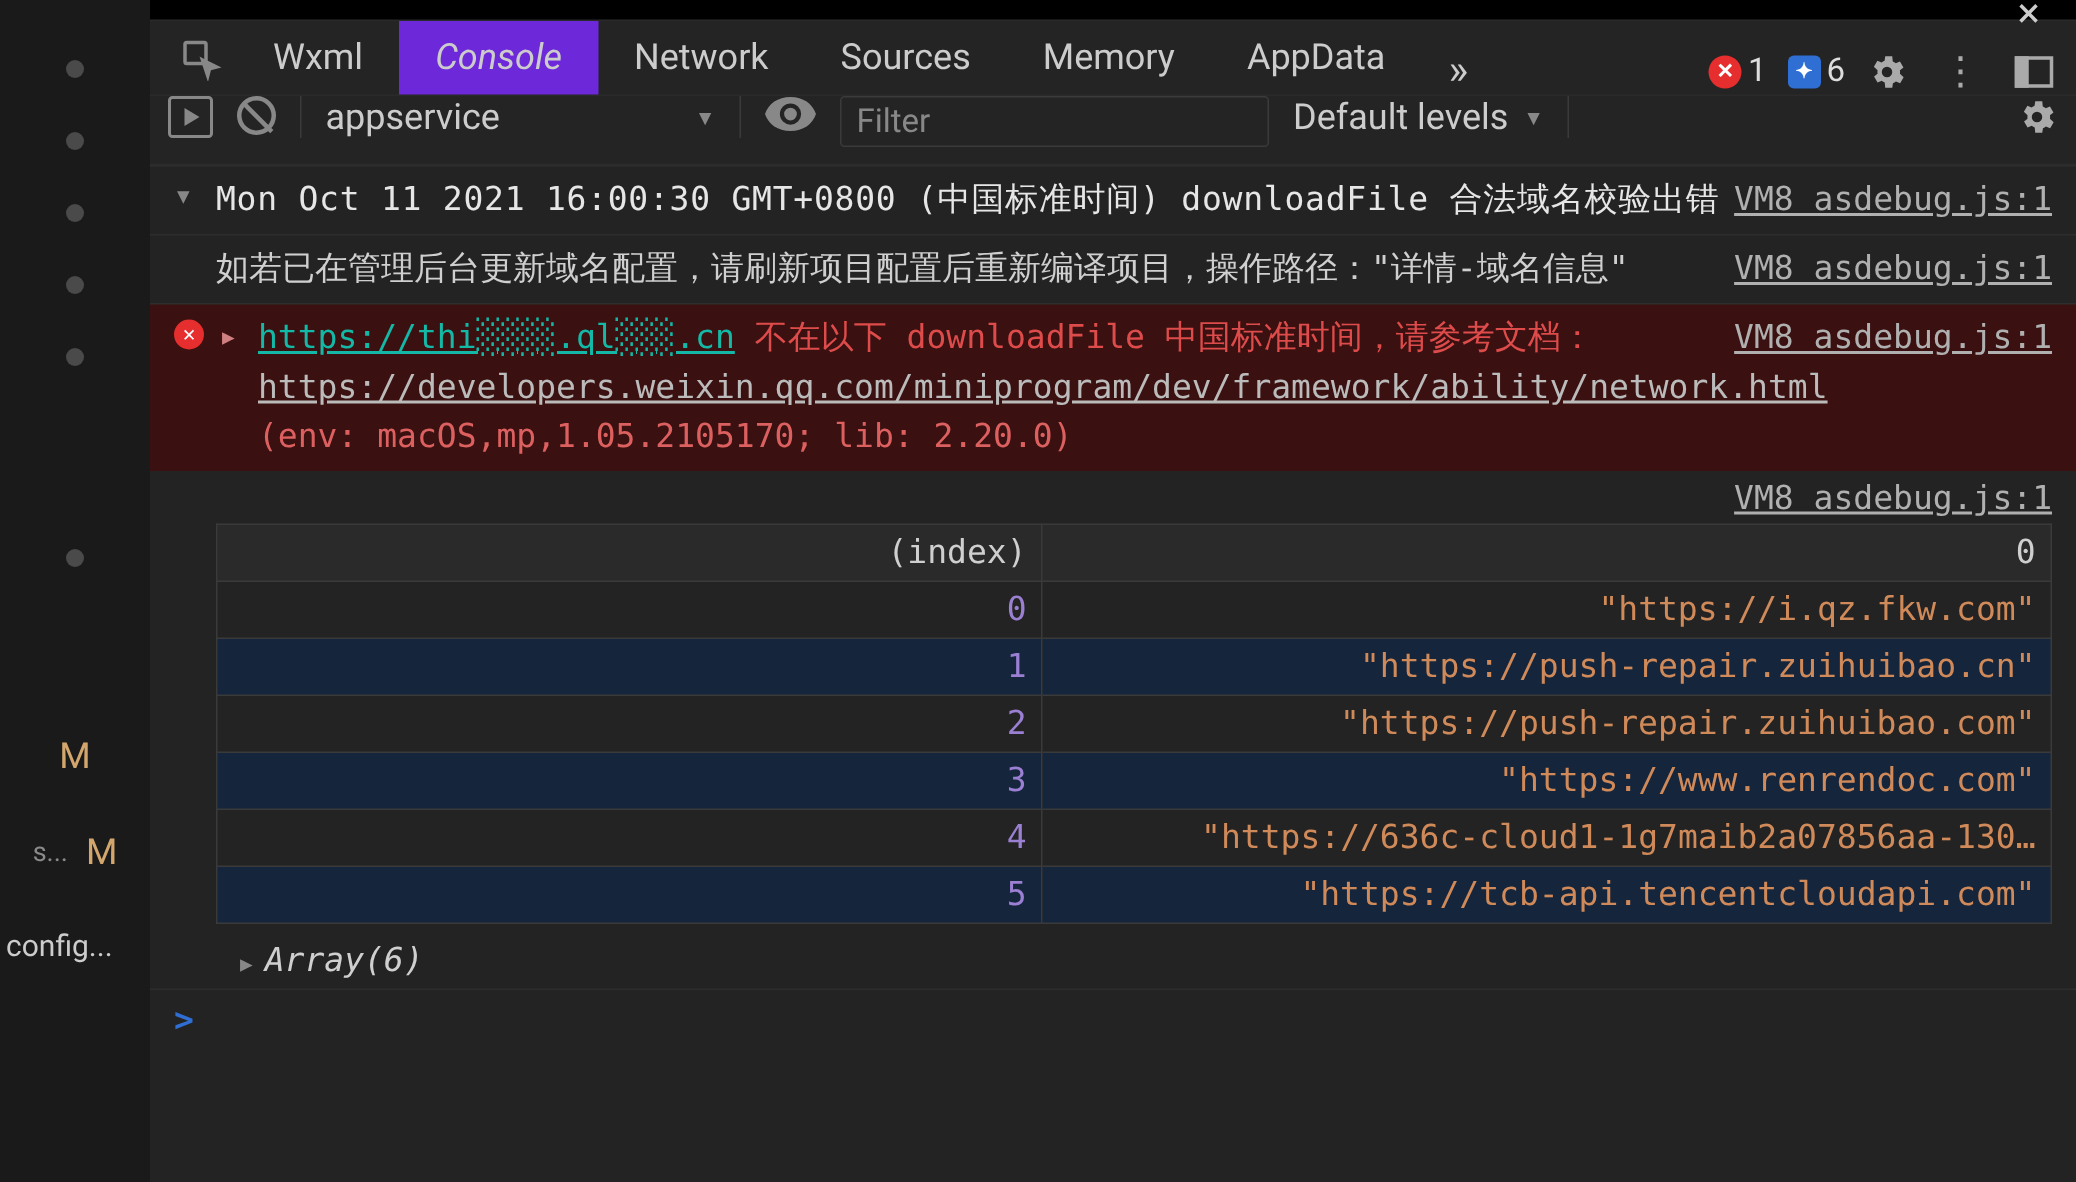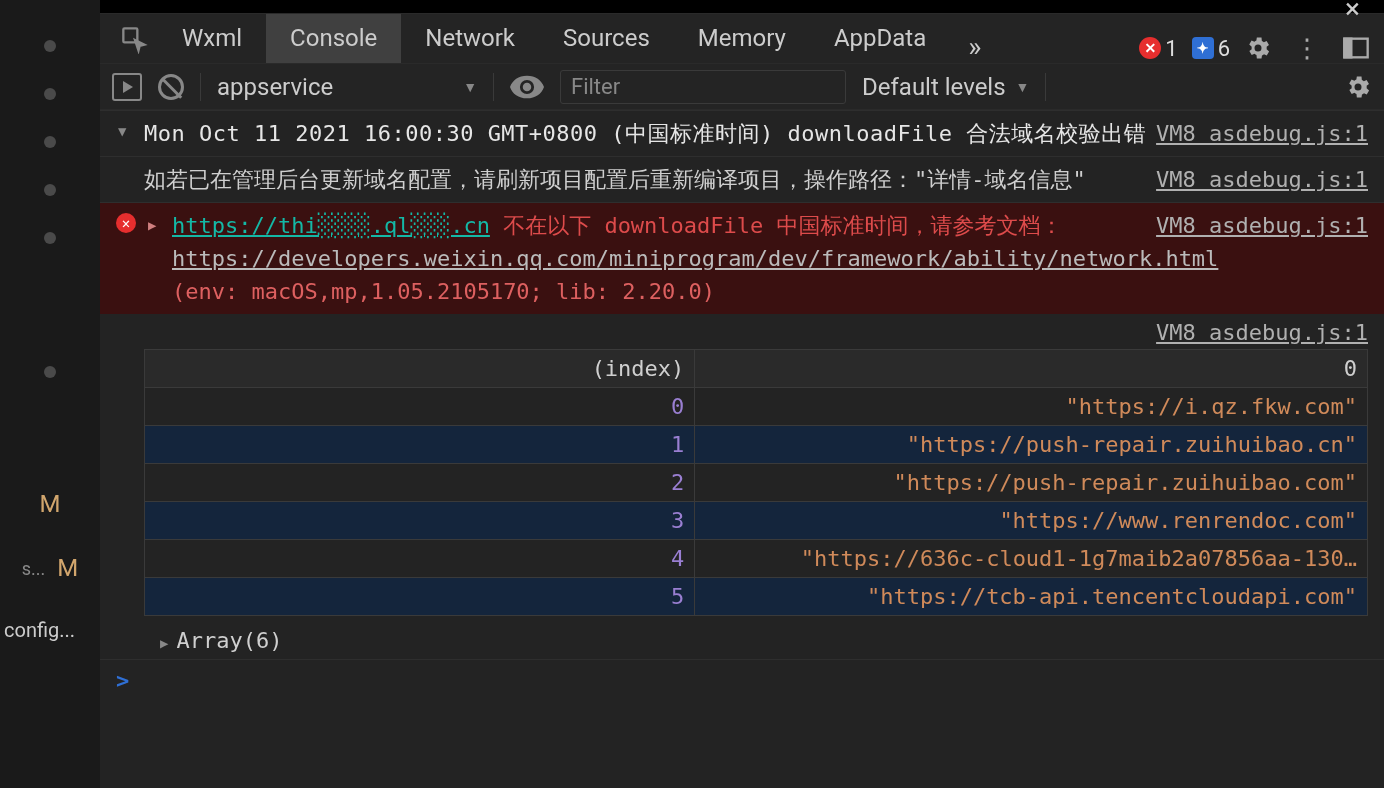--- a/index.html
+++ b/index.html
@@ -10,33 +10,33 @@
     .left-gutter .m { color:#d2a66d; font-size:24px; font-weight:400; }
     .left-gutter .sm { color:#8a8a8a; font-size:18px; display:flex; gap:12px; align-items:center; }
     .left-gutter .cf { color:#cccccc; font-size:20px; align-self:flex-start; padding-left:4px; }
     .main { flex:1; display:flex; flex-direction:column; background:#222; }
     .tabbar-top { height:14px; background:#000; border-bottom:1px solid #2a2a2a; position:relative; }
     .tabbar-top .close-x { position:absolute; right:24px; top:-8px; color:#ccc; font-size:28px; }
     .tabsrow { display:flex; align-items:flex-end; background:#242424; height:50px; border-bottom:1px solid #2a2a2a; }
     .inspect { width:46px; height:46px; margin-left:12px; display:flex; align-items:center; justify-content:center; color:#888; }
     .inspect svg { width:28px; height:28px; }
     .tab { padding:0 24px; height:50px; display:flex; align-items:center; font-size:24px; color:#ccc; cursor:pointer; }
-    .tab.active { background:#404040; }
+    .tab.active { background:#6d28d9;font-style:italic; }
     .more { font-size:28px; color:#ccc; padding:0 18px; }
     .badges { margin-left:auto; display:flex; align-items:center; gap:14px; padding-right:14px; }
     .badge { display:flex; align-items:center; gap:4px; font-size:22px; color:#ddd; }
     .badge .circ { width:22px; height:22px; border-radius:50%; display:flex; align-items:center; justify-content:center; font-size:14px; color:#fff; font-weight:700; }
     .circ.err { background:#e62e2e; }
     .circ.info { background:#2f6fd4; border-radius:4px; }
     .gear { width:28px; height:28px; color:#aaa; }
     .gear svg { width:100%; height:100%; }
     .kebab { color:#aaa; font-size:26px; padding:0 8px; }
     .dock { width:28px; height:28px; display:flex; align-items:center; justify-content:center; }
     .dock svg { width:100%; height:100%; color:#aaa; }
-    .toolbar { display:flex; align-items:center; background:#242424; height:46px; border-bottom:1px solid #2a2a2a; gap:16px; padding:0 12px; }
+    .toolbar { display:flex; align-items:flex-start; background:#242424; height:46px; border-bottom:1px solid #2a2a2a; gap:16px; padding:0 12px; }
     .playbox { width:30px; height:28px; border:2px solid #888; display:flex; align-items:center; justify-content:center; border-radius:3px; }
     .playbox::before { content:""; border-left:10px solid #888; border-top:6px solid transparent; border-bottom:6px solid transparent; margin-left:2px; }
     .noentry { width:26px; height:26px; border:3px solid #888; border-radius:50%; position:relative; }
     .noentry::before { content:""; position:absolute; width:26px; height:3px; background:#888; transform:rotate(45deg); top:10px; left:-2px; }
     .vdiv { width:1px; height:28px; background:#3a3a3a; }
     .ctxsel { display:flex; align-items:center; gap:14px; font-size:24px; color:#ccc; cursor:pointer; min-width:260px; }
     .ctxsel::after { content:"▼"; font-size:14px; color:#888; margin-left:auto; }
     .eye { width:34px; height:24px; }
     .eye svg { width:100%; height:100%; color:#888; }
     .filter { border:1px solid #3a3a3a; height:34px; padding:0 10px; font-size:22px; color:#888; min-width:286px; display:flex; align-items:center; border-radius:3px; }
@@ -58,21 +58,21 @@
     .tablewrap .src { float:right; color:#b0b0b0; text-decoration:underline; cursor:pointer; margin-bottom:4px; }
     table.ct { width:100%; border-collapse:collapse; clear:both; border:1px solid #3a3a3a; }
     table.ct th, table.ct td { border:1px solid #3a3a3a; padding:6px 10px; text-align:right; font-size:22px; }
     table.ct th { background:#2a2a2a; color:#cfcfcf; font-weight:400; }
     table.ct tr:nth-child(even) td { background:#14253c; }
     table.ct tr:nth-child(odd) td { background:#232323; }
     table.ct td:first-child { color:#9a7fd2; width:45%; }
     table.ct td:last-child { color:#d08a5a; white-space:nowrap; overflow:hidden; text-overflow:ellipsis; max-width:560px; }
     .arrline { padding:6px 16px 6px 60px; color:#cfcfcf; font-size:22px; font-family:Menlo,Consolas,monospace; }
     .arrline::before { content:"▶"; color:#888; font-size:14px; margin-right:8px; }
-    .arrline .arr { color:#cfcfcf; }
+    .arrline .arr { font-style:italic; color:#cfcfcf; }
     .prompt { padding:8px 16px; color:#2f6fd4; font-size:22px; font-weight:700; border-top:1px solid #2e2e2e; }
   </style>
 </head>
 <body>
 
 <div class="layout">
   <div class="left-gutter">
     <div class="dot"></div>
     <div class="dot"></div>
     <div class="dot"></div>

